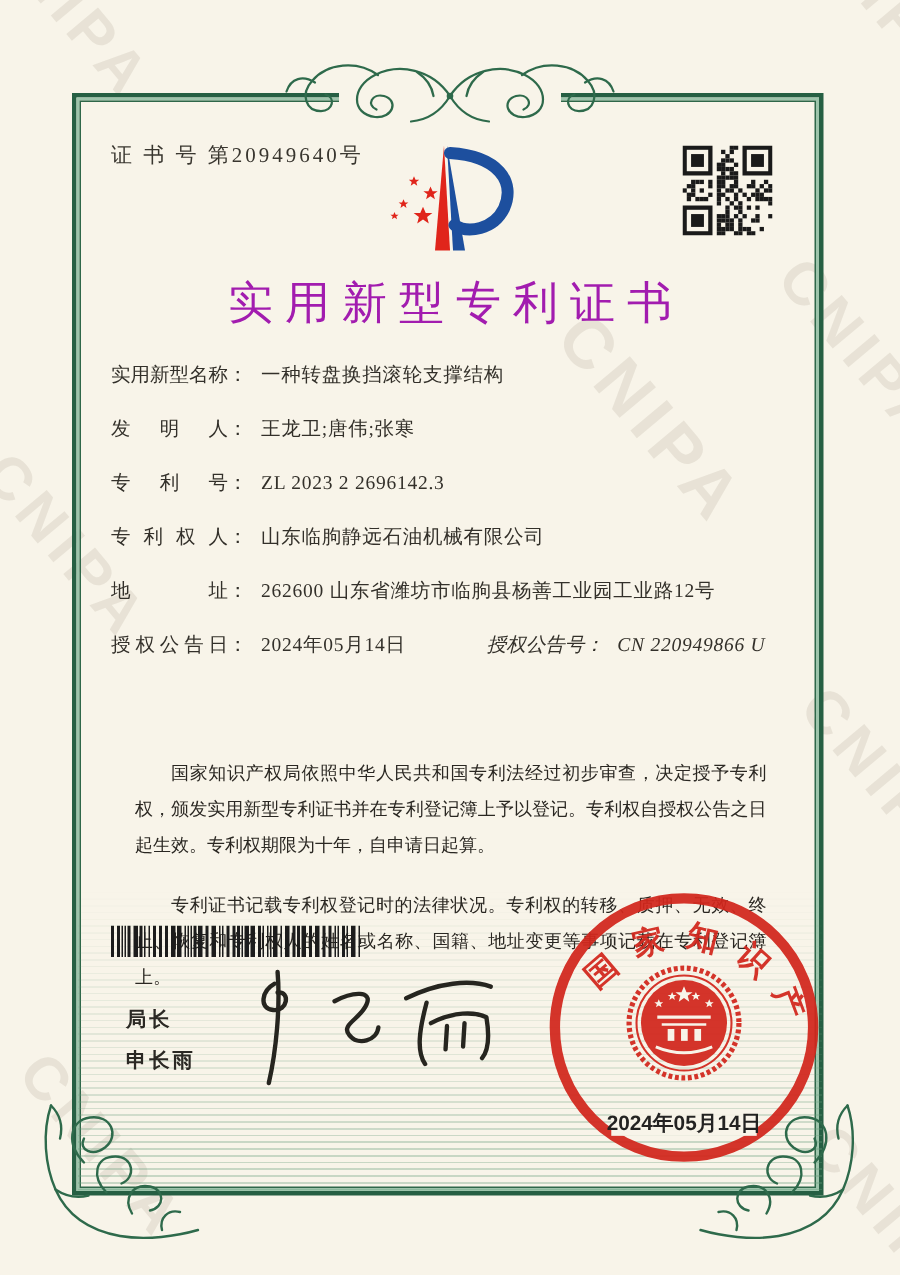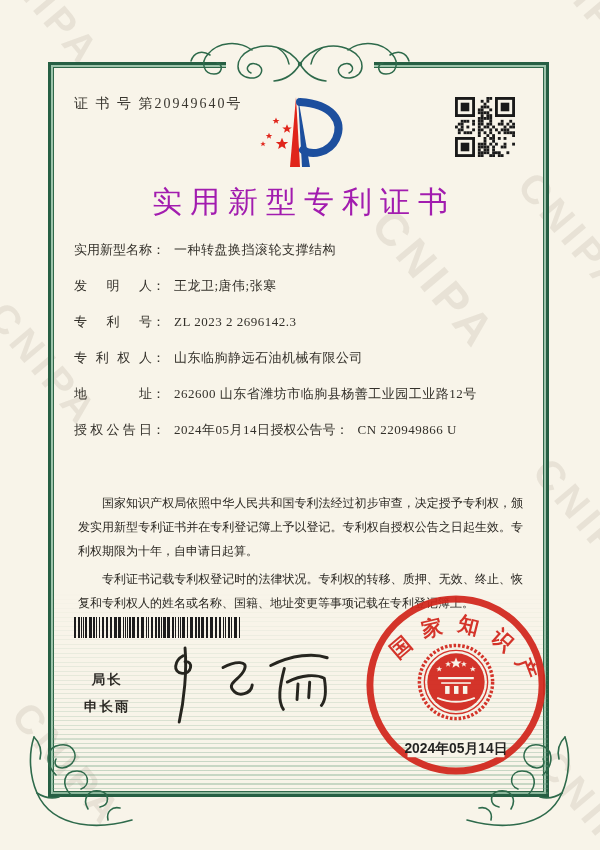--- a/index.html
+++ b/index.html
@@ -31,31 +31,31 @@
   .qr{position:absolute;left:455px;top:97px;z-index:2;}
 
   .title{position:absolute;left:0;right:0;top:182px;text-align:center;font-size:30px;
          font-weight:400;letter-spacing:8px;text-indent:8px;color:#a21caf;z-index:2;}
 
   .fields{position:absolute;left:74px;top:240px;width:456px;font-size:13px;color:#33302a;z-index:2;}
   .frow{margin-bottom:17px;line-height:19px;white-space:nowrap;}
   .flabel{display:inline-block;width:78px;text-align:justify;text-align-last:justify;vertical-align:top;}
   .fcolon{display:inline-block;vertical-align:top;}
   .fvalue{margin-left:9px;letter-spacing:.5px;}
-  .fpair2{}
+  .fpair2{margin-left:54px;font-style:italic;}
 
   .bodytext{position:absolute;left:74px;top:487px;width:453px;font-size:12px;line-height:24px;
             text-align:justify;color:#2a2722;z-index:2;}
-  .bodytext p{margin:4px;text-indent:2em;}
+  .bodytext p{margin:16px;text-indent:2em;}
 
   .barcode{position:absolute;left:74px;top:617px;width:166px;height:21px;z-index:2;}
 
   .director{position:absolute;left:84px;top:666px;z-index:2;
             font-family:"Liberation Sans","DejaVu Sans",sans-serif;
-            font-size:13.5px;font-weight:600;color:#2b2924;line-height:27px;letter-spacing:2px;text-align:center;}
+            font-size:13.5px;font-weight:600;color:#2b2924;line-height:27px;letter-spacing:2px;}
   .sig{position:absolute;left:150px;top:643px;z-index:2;}
 
   .seal{position:absolute;left:362px;top:591px;z-index:4;opacity:.93;}
 
   .pagefoot{position:absolute;left:0;right:0;top:772px;text-align:center;font-size:10.5px;
             color:#3c3a33;z-index:2;letter-spacing:1px;}
   .contnote{position:absolute;left:0;right:0;top:809px;text-align:center;font-size:12.5px;
             color:#33312b;letter-spacing:4px;z-index:2;}
 
   .flor{position:absolute;z-index:3;}

